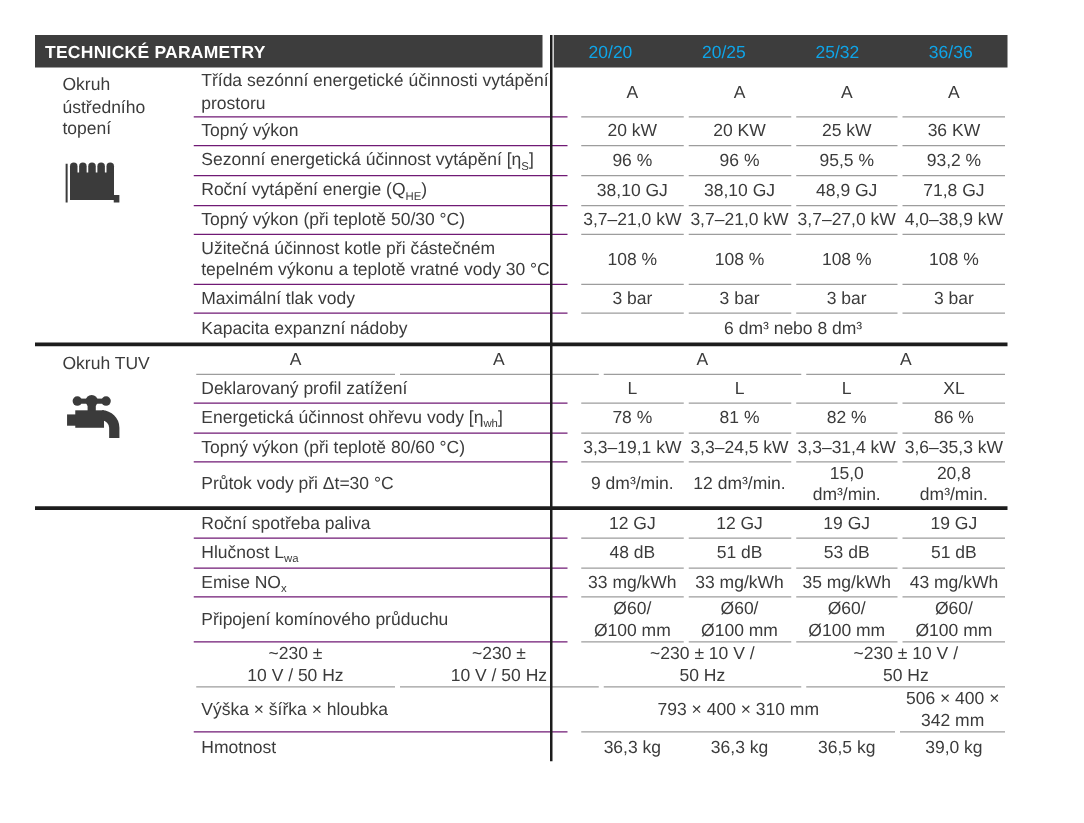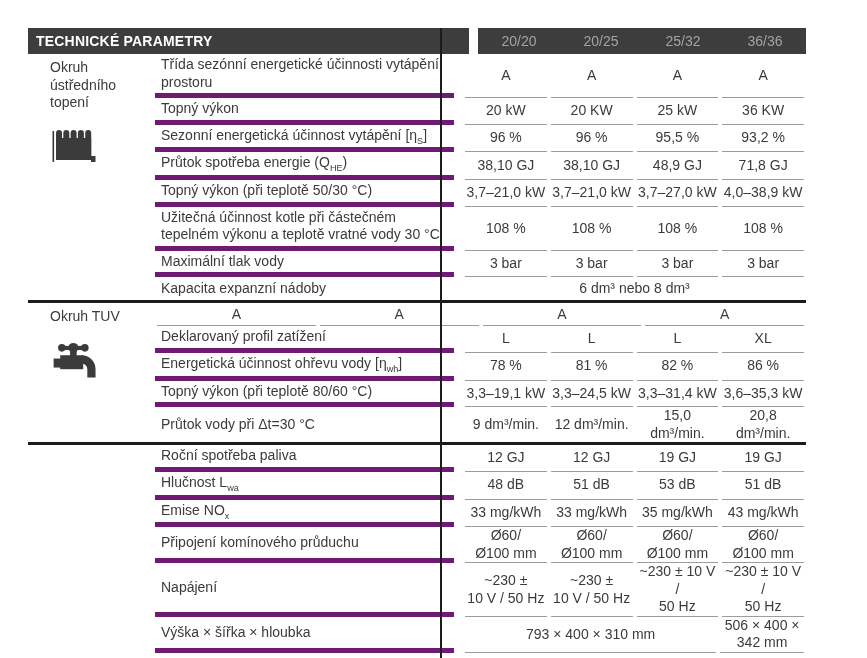--- a/index.html
+++ b/index.html
@@ -20,58 +20,58 @@
   .vline {
     position: absolute;
     left: 412px; top: 0; bottom: 0;
     width: 2px;
     background: #1c1c1c;
     z-index: 2;
   }
   
   .thead { display: flex; height: 26px; }
   .th-left {
-    width: 441px;
+    width: 406px;
     background: #3d3d3d;
     color: #ffffff;
     font-weight: bold;
     font-size: 14px;
     display: flex; align-items: center;
     padding-left: 8px;
     letter-spacing: 0.2px;
   }
   .th-cols {
     margin-left: 9px;
     flex: 1;
     background: #3d3d3d;
     display: flex;
   }
   .th-col {
     flex: 1;
-    color: #a3a3a3;
+    color: #0ea5e9;
     display: flex; align-items: center; justify-content: center;
     font-size: 14px;
   }
   
   .section { display: flex; margin-left: 20px; }
   .sec-label {
     width: 107px;
     padding: 5px 4px 4px 2px;
     line-height: 1.25;
   }
   .sec-icon { margin-top: 16px; margin-left: 2px; }
   .rows { flex: 1; display: flex; flex-direction: column; }
   .row { display: flex; align-items: stretch; min-height: 23px; }
   .param {
     width: 299px;
     margin-right: 9px;
     padding: 2px 2px 2px 6px;
     display: flex; align-items: center;
     line-height: 1.25;
-    border-bottom: 5px solid #701a75;
+    border-bottom: 1px solid #701a75;
   }
   .val {
     flex: 1;
     margin: 0 2px;
     display: flex; align-items: center; justify-content: center;
     text-align: center;
     white-space: pre-line;
     line-height: 1.25;
     border-bottom: 1px solid #9d9d9d;
   }
@@ -136,21 +136,21 @@
         <div class="param">
             <span><span>Sezonní energetická účinnost vytápění [η</span><sub>S</sub><span>]</span></span>
           </div>
         <div class="val">96 %</div>
         <div class="val">96 %</div>
         <div class="val">95,5 %</div>
         <div class="val">93,2 %</div>
       </div>
       <div class="row">
         <div class="param">
-            <span><span>Průtok spotřeba energie (Q</span><sub>HE</sub><span>)</span></span>
+            <span><span>Roční vytápění energie (Q</span><sub>HE</sub><span>)</span></span>
           </div>
         <div class="val">38,10 GJ</div>
         <div class="val">38,10 GJ</div>
         <div class="val">48,9 GJ</div>
         <div class="val">71,8 GJ</div>
       </div>
       <div class="row">
         <div class="param">
             <span>Topný výkon (při teplotě 50/30 °C)</span>
           </div>
@@ -291,23 +291,20 @@
         <div class="val">Ø60/
 Ø100 mm</div>
         <div class="val">Ø60/
 Ø100 mm</div>
         <div class="val">Ø60/
 Ø100 mm</div>
         <div class="val">Ø60/
 Ø100 mm</div>
       </div>
       <div class="row">
-        <div class="param">
-            <span>Napájení</span>
-          </div>
         <div class="val">~230 ±
 10 V / 50 Hz</div>
         <div class="val">~230 ±
 10 V / 50 Hz</div>
         <div class="val">~230 ± 10 V /
 50 Hz</div>
         <div class="val">~230 ± 10 V /
 50 Hz</div>
       </div>
       <div class="row">

